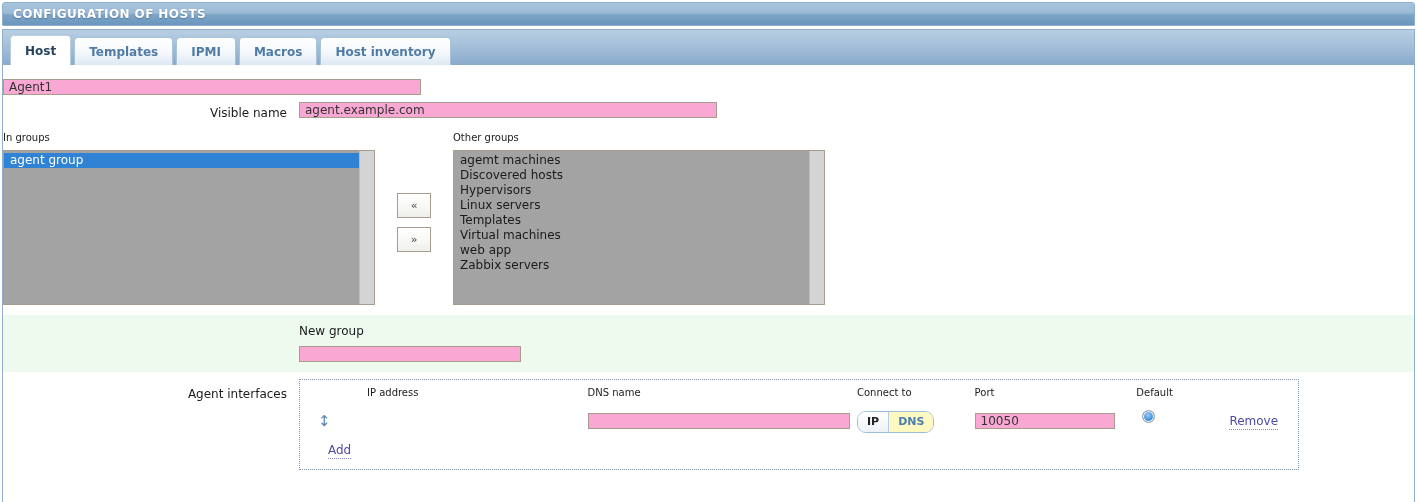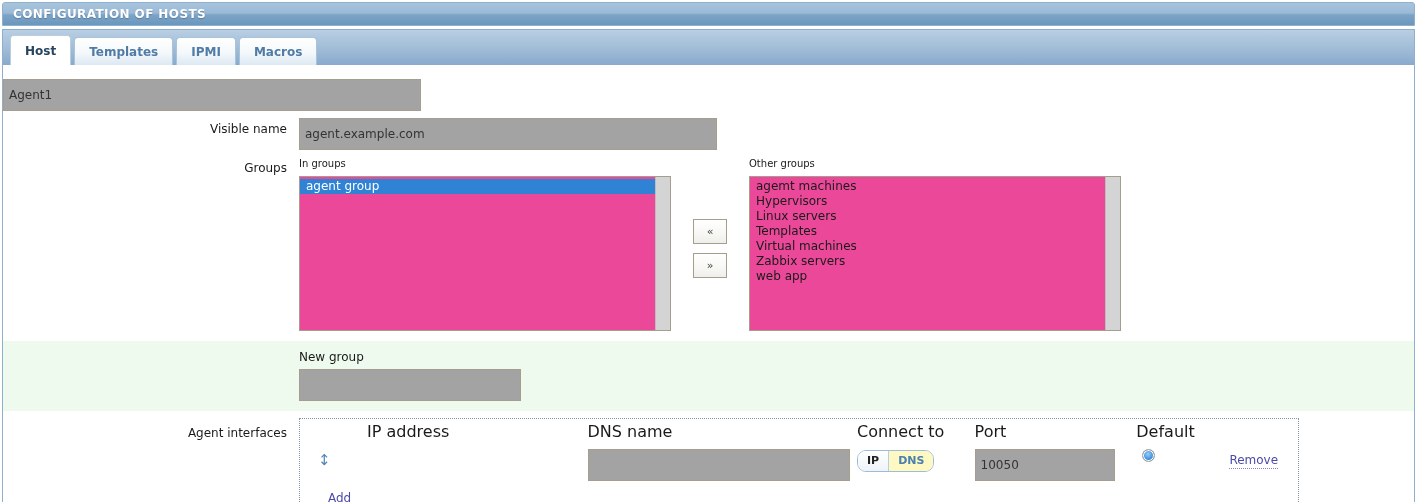--- a/index.html
+++ b/index.html
@@ -84,38 +84,38 @@
     font-size: 12px;
     color: #1a1a1a;
     line-height: 22px;
     flex: 0 0 296px;
   }
 
   input.txt {
     font-family: "DejaVu Sans", "Liberation Sans", sans-serif;
     font-size: 12px;
     color: #333333;
-    height: 32px;
+    height: 16px;
     padding: 1px 5px;
     border: 1px solid #a59e8f;
-    background: #a3a3a3;
+    background: #f9a8d4;
     outline: none;
   }
   input.txt.focused { border: 1px solid #6f9dc8; }
 
   .w-host { width: 418px; }
   .w-newgroup { width: 222px; }
 
   
   .groups-wrap { display: flex; align-items: flex-start; }
   .list-col { display: flex; flex-direction: column; }
   .list-head { font-size: 10px; color: #1a1a1a; margin-bottom: 5px; line-height: 14px; }
   .listbox {
     border: 1px solid #a59e8f;
-    background: #ec4899;
+    background: #a3a3a3;
     height: 155px;
     display: flex;
     overflow: hidden;
   }
   .listbox .items { flex: 1; padding: 2px 0 0 0; }
   .listbox .sbar { width: 15px; background: #d4d4d4; border-left: 1px solid #bdbdbd; }
   .opt {
     font-size: 12px;
     color: #1a1a1a;
     line-height: 15px;
@@ -166,21 +166,21 @@
     background: #ffffff;
   }
   .iface-grid { display: flex; align-items: flex-start; padding-left: 18px; }
   .col-handle { width: 50px; }
   .col-ip { width: 225px; }
   .col-dns { width: 275px; }
   .col-conn { width: 120px; }
   .col-port { width: 165px; }
   .col-def { width: 95px; }
   .col-rm { width: 70px; }
-  .hdr { font-size: 16px; color: #1a1a1a; line-height: 14px; margin-bottom: 10px; height: 14px; }
+  .hdr { font-size: 10px; color: #1a1a1a; line-height: 14px; margin-bottom: 10px; height: 14px; }
 
   .handle-icon { color: #5b87b5; font-size: 15px; line-height: 22px; cursor: move; }
   .ip-input { width: 208px; }
   .dns-input { width: 262px; }
   .port-input { width: 140px; }
 
   .toggle { display: inline-flex; border: 1px solid #9dbcd8; border-radius: 9px; overflow: hidden; }
   .tg {
     font-size: 11px; font-weight: bold;
     padding: 0 9px; height: 20px; line-height: 20px;
@@ -224,35 +224,37 @@
   </div>
   <div class="tab">
     <span>Templates</span>
   </div>
   <div class="tab">
     <span>IPMI</span>
   </div>
   <div class="tab">
     <span>Macros</span>
   </div>
+  <div class="tab">
+    <span>Host inventory</span>
+  </div>
 </div>
 
 <div class="content">
 
   <div class="row">
     <input class="txt w-host" type="text" value="Agent1" style="">
   </div>
 
   <div class="row">
     <div class="lbl">Visible name</div>
     <input class="txt w-host" type="text" value="agent.example.com" style="">
   </div>
 
   <div class="row">
-    <div class="lbl">Groups</div>
     <div class="groups-wrap">
 
       <div class="list-col">
         <div class="list-head">In groups</div>
         <div class="listbox lb-left">
           <div class="items">
             <div class="opt sel">agent group</div>
           </div>
           <div class="sbar"></div>
         </div>
@@ -261,26 +263,27 @@
       <div class="xfer">
         <div class="xbtn">«</div>
         <div class="xbtn">»</div>
       </div>
 
       <div class="list-col">
         <div class="list-head">Other groups</div>
         <div class="listbox lb-right">
           <div class="items">
             <div class="opt">agemt machines</div>
+            <div class="opt">Discovered hosts</div>
             <div class="opt">Hypervisors</div>
             <div class="opt">Linux servers</div>
             <div class="opt">Templates</div>
             <div class="opt">Virtual machines</div>
+            <div class="opt">web app</div>
             <div class="opt">Zabbix servers</div>
-            <div class="opt">web app</div>
           </div>
           <div class="sbar"></div>
         </div>
       </div>
 
     </div>
   </div>
 
   <div class="greenband">
     <div class="spacer"></div>

